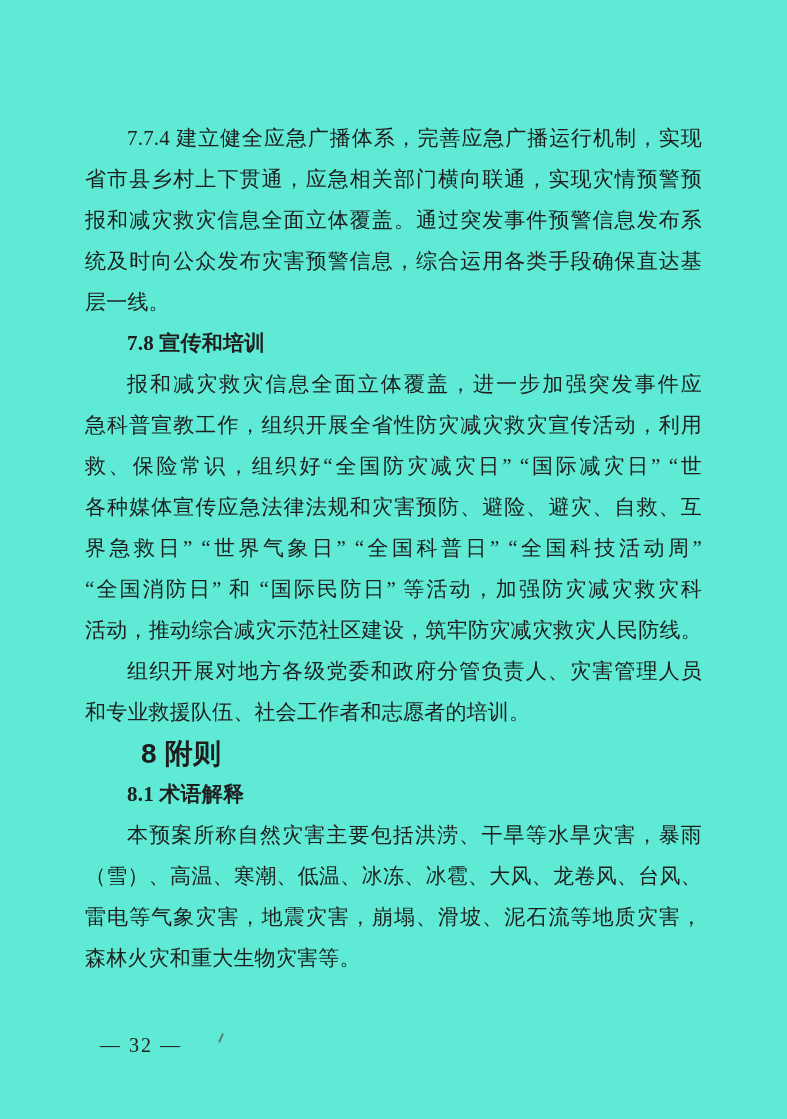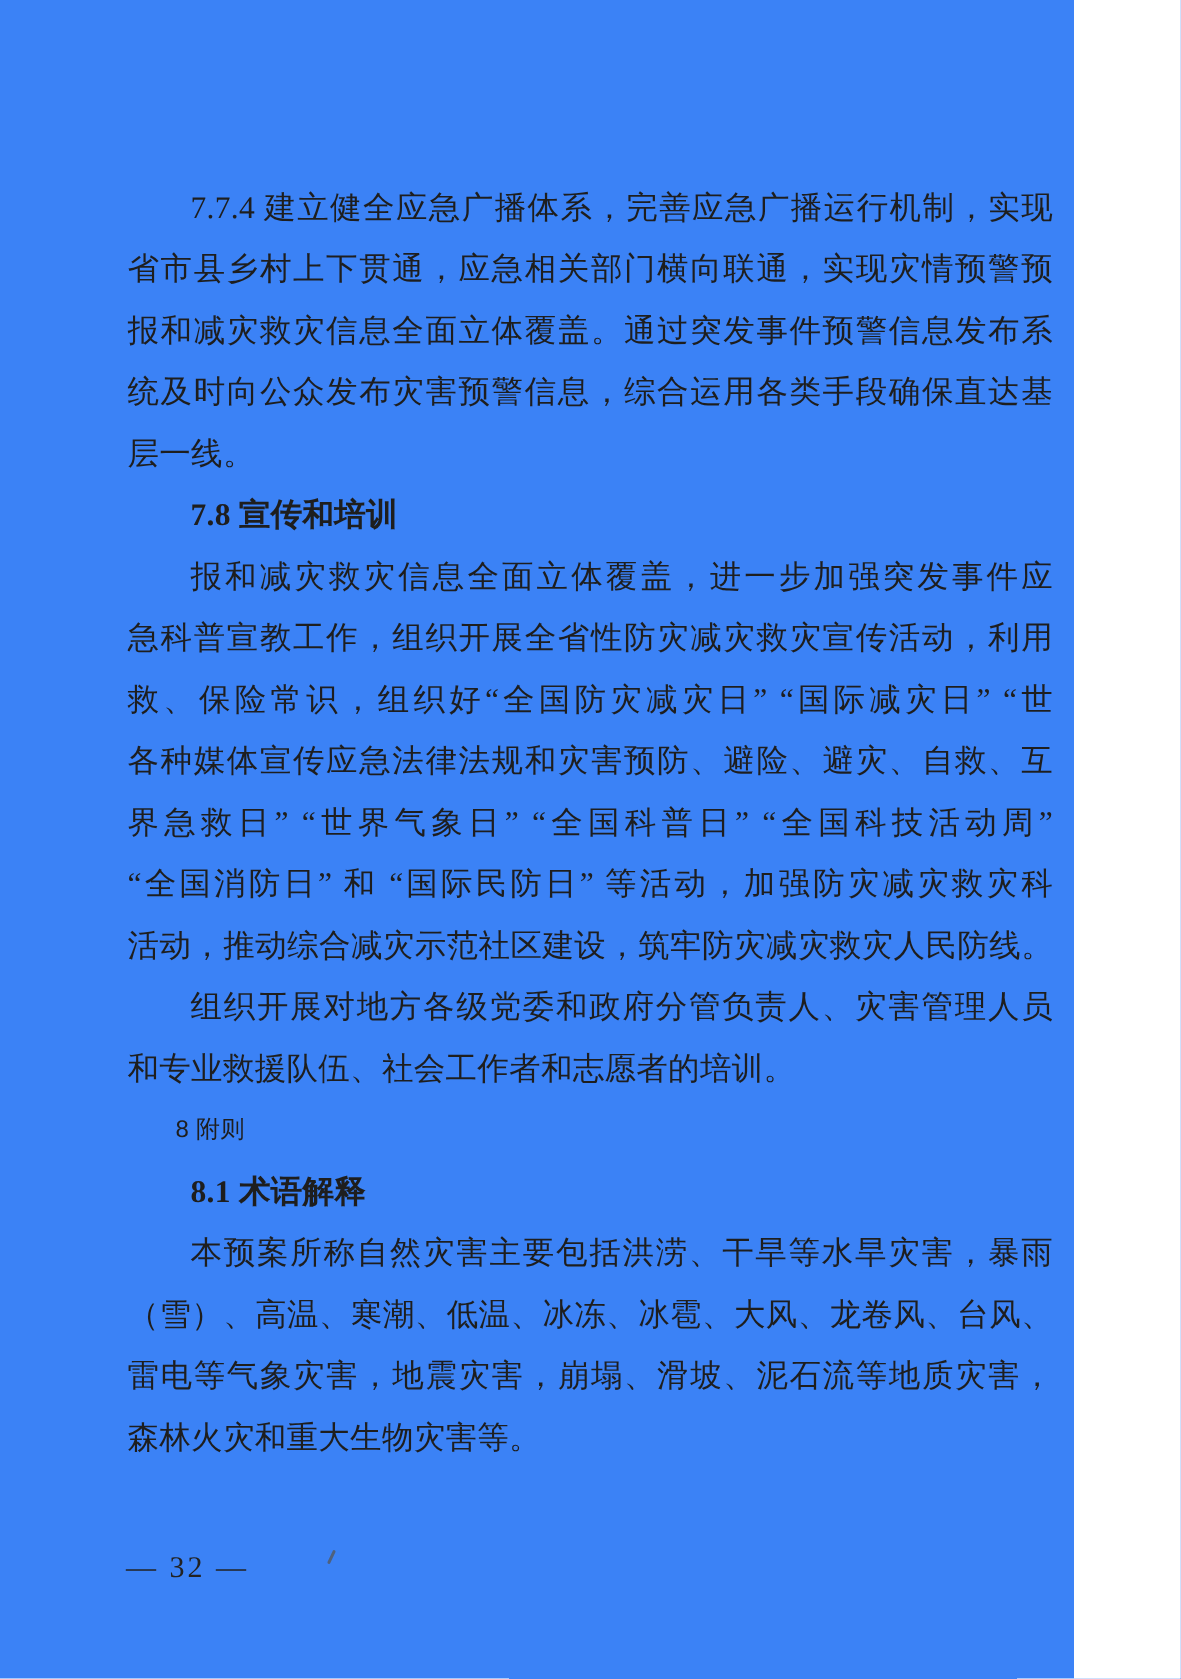--- a/index.html
+++ b/index.html
@@ -2,23 +2,23 @@
 <html><head>
 <meta charset="utf-8">
 <style>
   html, body {
     margin: 0;
     padding: 0;
     background: #ffffff;
   }
   .page {
     position: relative;
-    width: 716px;
+    width: 787px;
     height: 1119px;
-    background: #3b82f6;
+    background: #5eead4;
     overflow: hidden;
     font-family: "Liberation Serif", serif;
     color: #1e1e1e;
   }
   .text-block {
     position: absolute;
     left: 85px;
     top: 118px;
     width: 617px;
   }
@@ -31,27 +31,27 @@
     text-align-last: left;
     letter-spacing: 0.2px;
   }
   .j { text-align-last: justify; }
   .ind { text-indent: 2em; }
   .h-kai {
     font-size: 21px;
     font-weight: bold;
   }
   .h-bold {
-    font-weight: 400;
+    font-weight: 700;
     font-family: "Liberation Sans", sans-serif;
-    font-size: 16px;
+    font-size: 28px;
   }
   .footer {
     position: absolute;
-    left: 84px;
+    left: 100px;
     top: 1030px;
     font-size: 20px;
     line-height: 30px;
     letter-spacing: 2px;
     color: #222222;
   }
   .artifact {
     position: absolute;
     left: 220px;
     top: 1033px;

